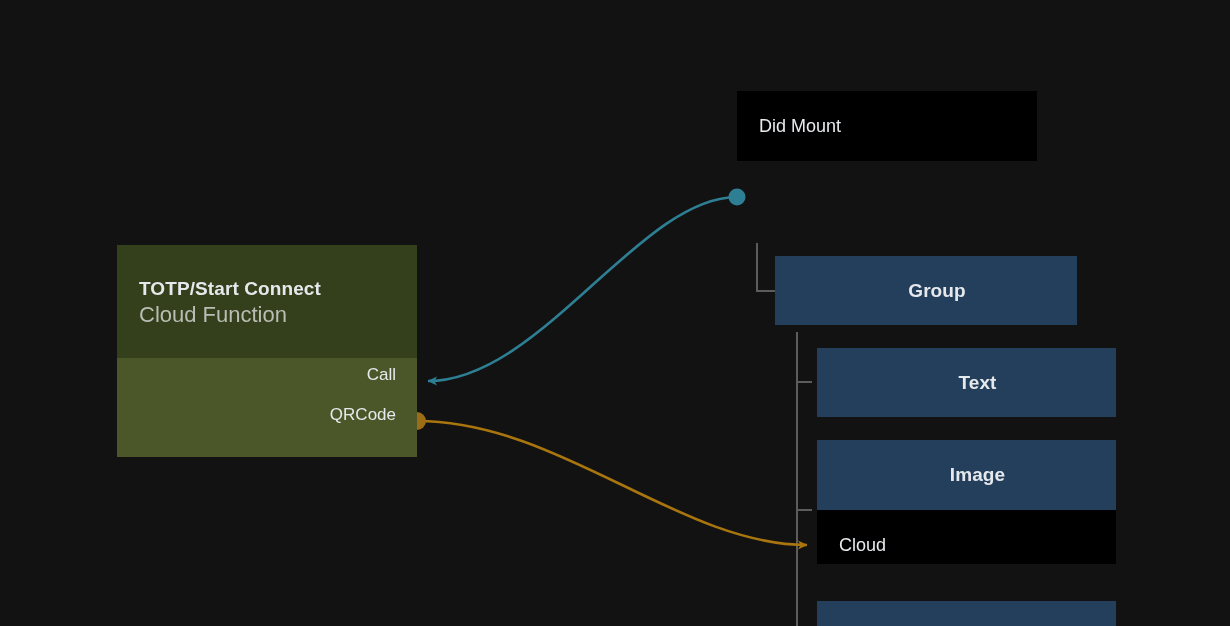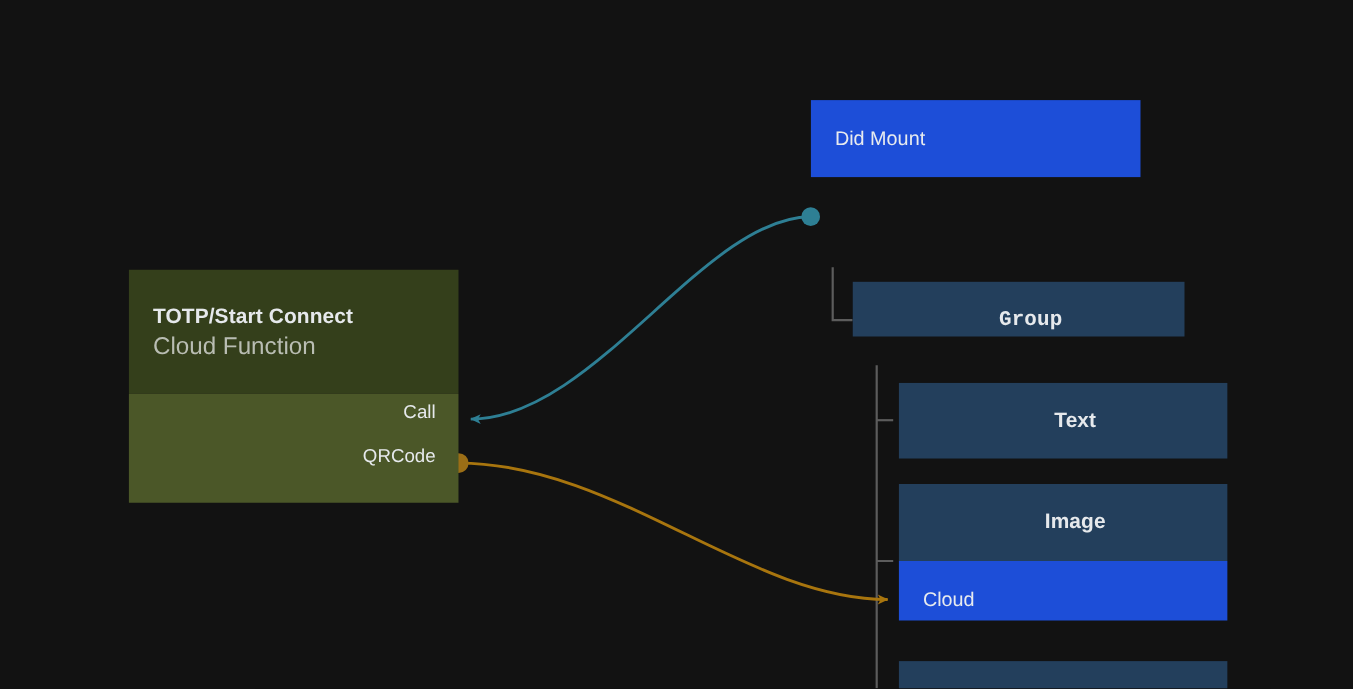--- a/index.html
+++ b/index.html
@@ -93,21 +93,21 @@
     background: #233f5c;
     padding-left: 22px;
     display: flex;
     align-items: center;
   }
   .node-blue .node-header .node-title {
     font-size: 19px;
     font-weight: bold;
   }
   .slot {
-    background: #1d4ed8;
+    background: #000000;
     display: flex;
     align-items: center;
     padding-left: 22px;
     box-sizing: border-box;
     font-size: 18px;
     color: #e8ebee;
     font-weight: normal;
   }
 </style>
 </head>
@@ -159,21 +159,21 @@
       </div>
     </div>
   </div>
 
   <div class="node node-blue" style="left:737px; top:91px; width:300px; height:142px;">
     <div class="slot" style="height:70px;">
       <span>Did Mount</span>
     </div>
   </div>
 
-  <div class="node node-blue" style="left:775px; top:256px; width:302px; height:50px;font-family:Liberation Mono, monospace;">
+  <div class="node node-blue" style="left:775px; top:256px; width:302px; height:69px;">
     <div class="node-header" style="height:69px;">
       <div class="node-title">Group</div>
     </div>
   </div>
 
   <div class="node node-blue" style="left:817px; top:348px; width:299px; height:69px;">
     <div class="node-header" style="height:69px;">
       <div class="node-title">Text</div>
     </div>
   </div>

